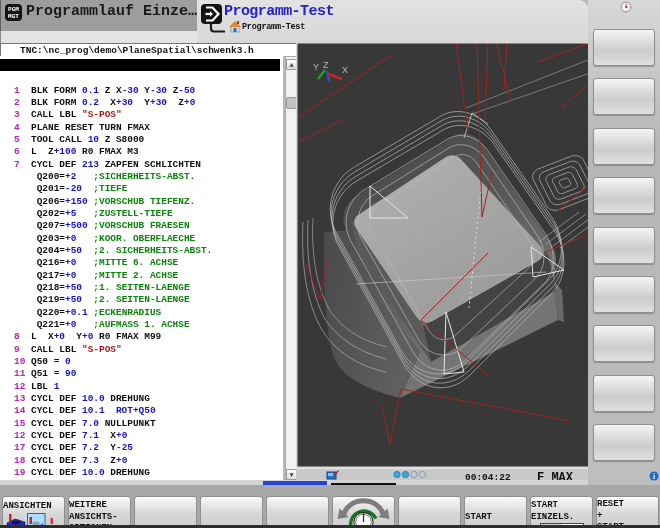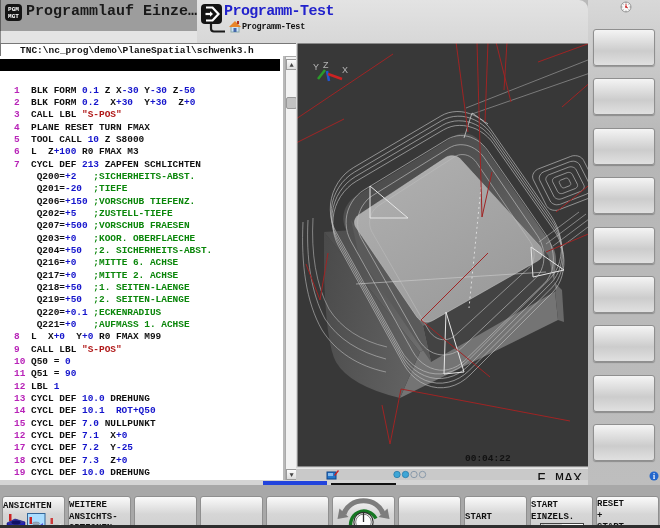--- a/index.html
+++ b/index.html
@@ -22,22 +22,22 @@
 pre.code{position:absolute;left:2px;top:60.4px;margin:12px;font-family:"Liberation Mono",monospace;font-size:9.45px;line-height:12.33px;font-weight:bold;color:#101010;}
 .w{color:#fff;} .m{color:#b823b8;} .b{color:#1414cc;} .g{color:#0a860a;} .r{color:#b01818;}
 
 #sbar{left:285px;top:56px;width:12px;height:424px;background:#f2f2f2;border:1px solid #aaa;box-sizing:border-box;}
 .sbtn{position:absolute;width:11px;height:11px;background:linear-gradient(180deg,#fdfdfd,#dcdcdc);border:1px solid #9a9a9a;box-sizing:border-box;color:#444;font-size:7px;text-align:center;line-height:11px;}
 #sthumb{position:absolute;left:286px;top:97px;width:11px;height:12px;background:#c2c2c2;border:1px solid #999;box-sizing:border-box;border-radius:2px;}
 
 #gfx{left:296px;top:42px;width:297px;height:426px;}
 
 #status{left:296px;top:468px;width:364px;height:15px;background:#c9c9c9;border-top:1px solid #e8e8e8;box-sizing:border-box;}
-#stime{left:465px;top:453px;font-size:9.5px;font-weight:bold;color:#111;}
-#sfmax{left:537px;top:470.5px;font-size:15px;font-weight:normal;color:#111;}
+#stime{left:465px;top:472px;font-size:9.5px;font-weight:bold;color:#111;}
+#sfmax{left:537px;top:470.5px;font-size:12px;font-weight:bold;color:#111;}
 
 #indstrip{left:0;top:480px;width:660px;height:5px;background:#d4d4d4;}
 #bluebar{left:263px;top:481px;width:64px;height:4px;background:#2244dd;}
 #blackbar{left:331px;top:483px;width:65px;height:2px;background:#111;}
 
 #sidebar{left:588px;top:0;width:72px;height:485px;background:linear-gradient(180deg,#d8d8d8,#b6b6b6 30%,#bebebe);}
 .sbBtn{position:absolute;left:593px;width:62px;height:37px;background:linear-gradient(180deg,#f4f4f4,#cccccc 60%,#e0e0e0);border:1px solid #8f8f8f;border-radius:3px;box-sizing:border-box;box-shadow:0 1px 1px rgba(0,0,0,0.25);}
 
 #skrow{left:0;top:485px;width:660px;height:43px;background:#a8a8a8;}
 .sk{position:absolute;top:496px;width:63px;height:40px;background:linear-gradient(180deg,#fafafa,#d6d6d6 45%,#cfcfcf 85%,#dadada);border:1px solid #8f8f8f;border-radius:3px;box-sizing:border-box;font-size:9px;font-weight:bold;color:#111;text-align:left;line-height:11.5px;}

